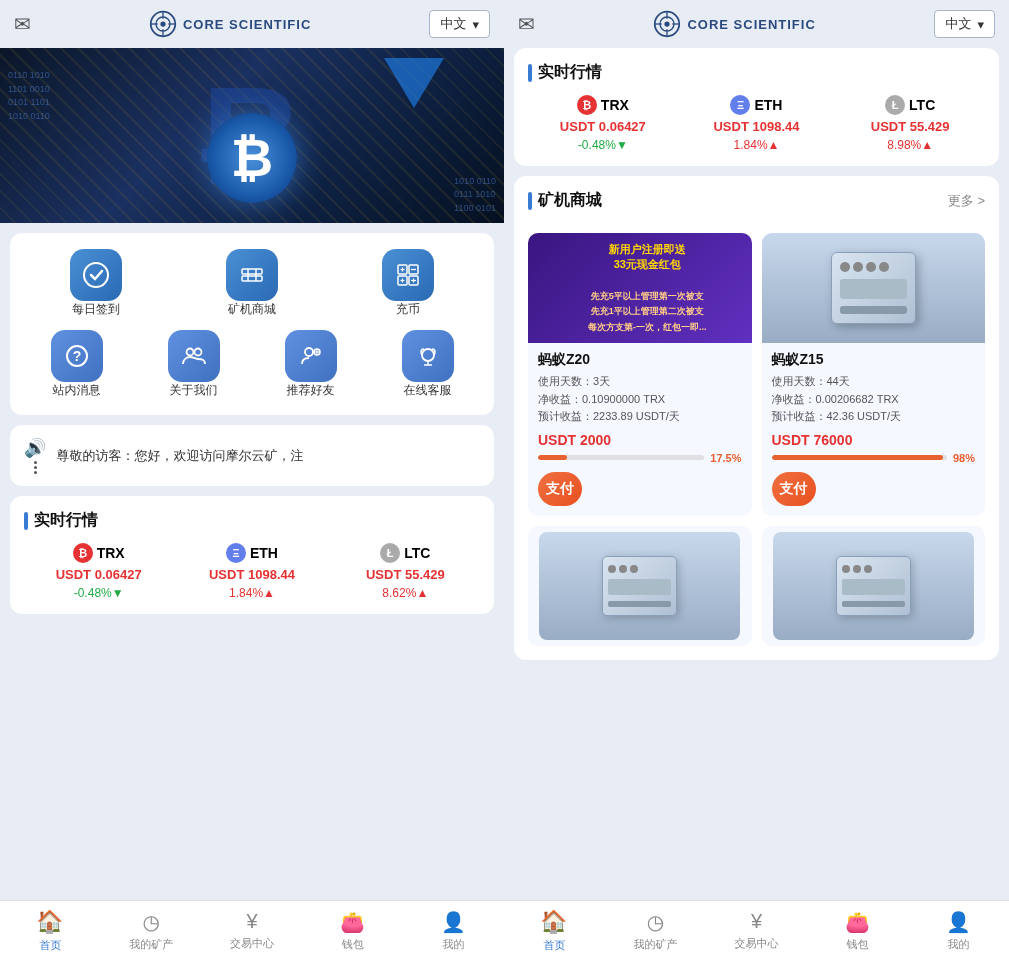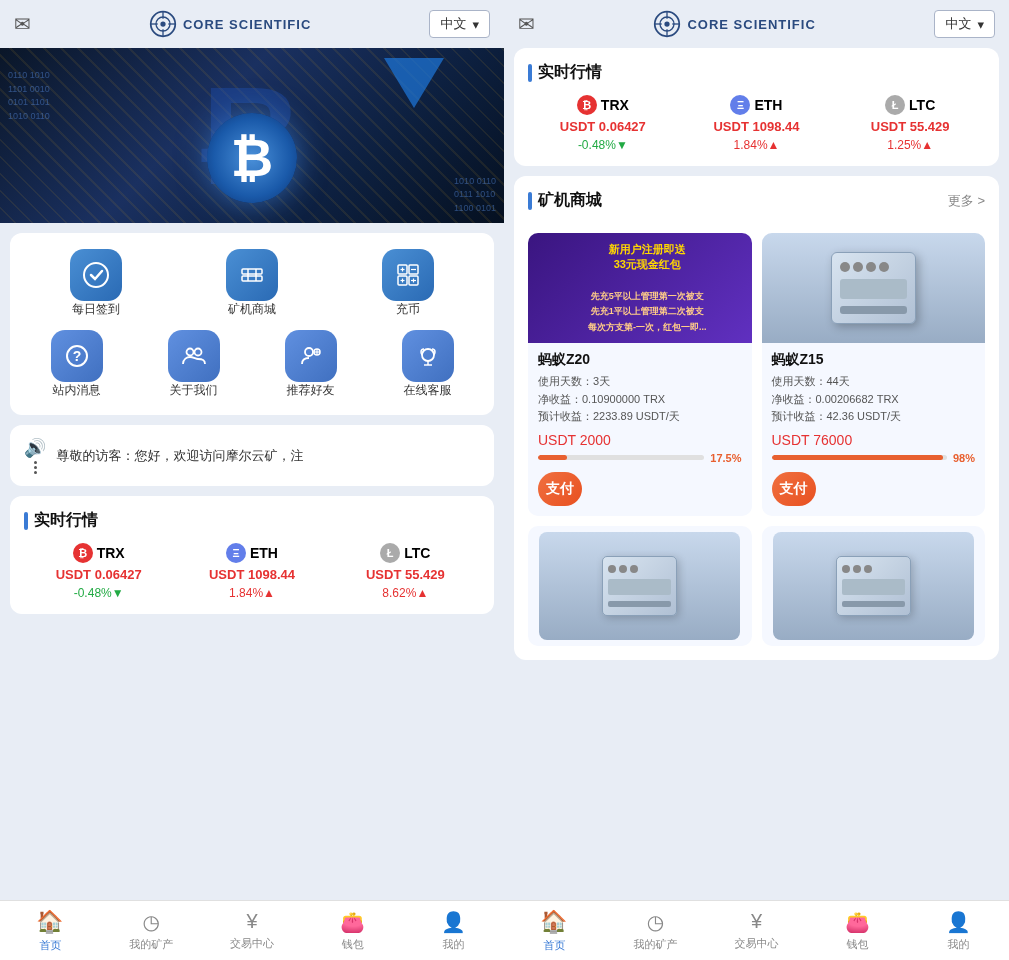--- a/index.html
+++ b/index.html
@@ -332,21 +332,21 @@
       color: #111;
       margin-bottom: 4px;
     }
     .miner-detail {
       font-size: 11px;
       color: #555;
       line-height: 1.6;
     }
     .miner-price {
       font-size: 14px;
-      font-weight: 400;
+      font-weight: 700;
       color: #e63232;
       margin: 6px 10px 4px;
     }
     .progress-bar-wrap {
       margin: 4px 10px;
       display: flex;
       align-items: center;
       gap: 6px;
     }
     .progress-bar-bg {
@@ -651,21 +651,21 @@
           </div>
           <div class="coin-price">USDT 1098.44</div>
           <div class="coin-change up">1.84%▲</div>
         </div>
         <div class="market-coin">
           <div class="coin-name-row">
             <div class="coin-icon ltc">Ł</div>
             <span>LTC</span>
           </div>
           <div class="coin-price">USDT 55.429</div>
-          <div class="coin-change up">1.25%▲</div>
+          <div class="coin-change up">8.98%▲</div>
         </div>
       </div>
     </div>
 
     <div class="miners-section">
       <div class="section-header">
         <div class="section-title" style="margin-bottom:0;">矿机商城</div>
         <span class="more-link">更多 &gt;</span>
       </div>
       <div style="height:10px;"></div>

